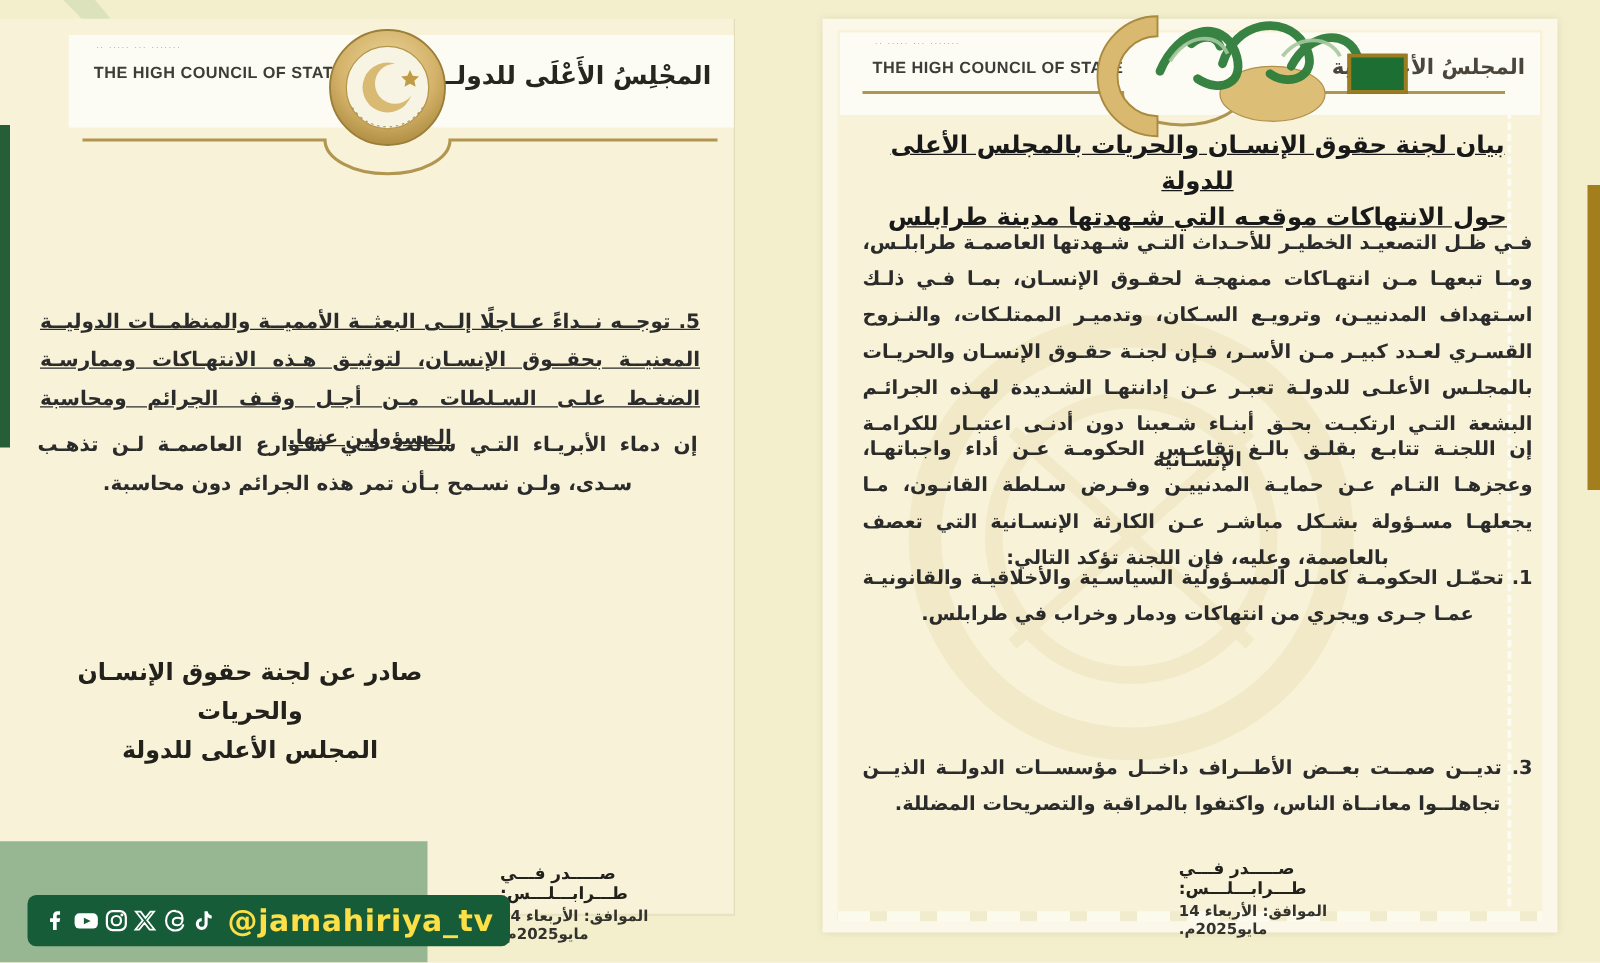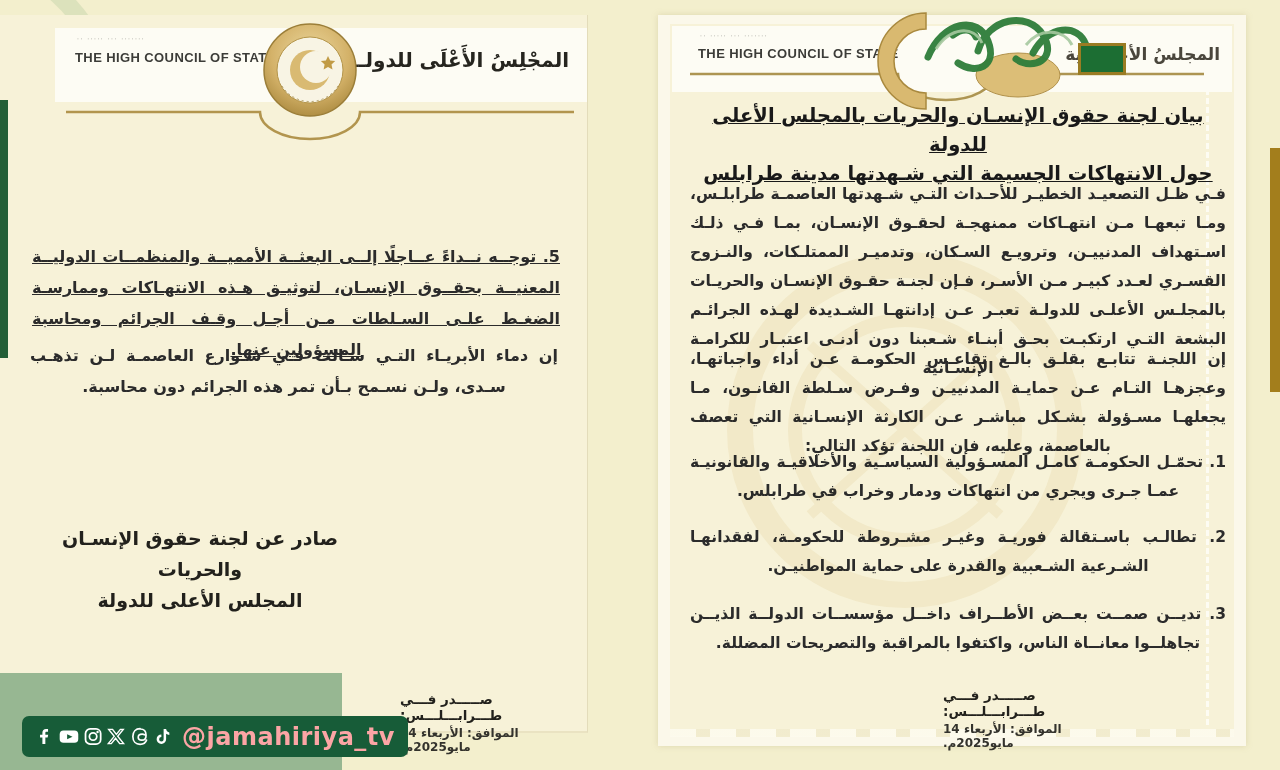--- a/index.html
+++ b/index.html
@@ -87,21 +87,21 @@
   .footer-date   { font-size:12px;   color:#33322c; margin-top:3px; }
 
   
   .social-bar {
     left:22px; top:716px; width:386px; height:41px;
     background:#175c38; border-radius:7px;
     display:flex; align-items:center; padding:0 13px; gap:3px;
   }
   .social-bar svg { display:block; }
   .social-handle {
-    color:#fca5a5; font-weight:bold; font-size:24px;
+    color:#fde047; font-weight:bold; font-size:24px;
     letter-spacing:.5px; margin-left:7px; white-space:nowrap;
     font-family:"DejaVu Sans", sans-serif;
   }
 
   
   .rule-svg { pointer-events:none; }
 </style>
 </head>
 <body>
 
@@ -192,30 +192,29 @@
       <path d="M78 48 C 92 26, 116 24, 124 42"></path>
       <path d="M168 44 C 182 26, 206 28, 214 44"></path>
     </g>
     <circle cx="236" cy="62" r="4" fill="#2e7d3a"></circle>
   </svg>
 
   <div class="abs green-cover-box" style="left:420px; top:28px; width:48px; height:32px;"></div>
 
   <div class="abs ar doc-title" style="left:30px; top:86px; width:540px;">
     <div>بيان لجنة حقوق الإنسـان والحريات بالمجلس الأعلى للدولة</div>
-    <div>حول الانتهاكات الجسيمة التي شـهدتها مدينة طرابلس</div>
+    <div>حول الانتهاكات موقعـه التي شـهدتها مدينة طرابلس</div>
   </div>
 
   <div class="abs ar doc-par" style="left:32px; top:165px; width:536px;">فـي ظـل التصعيـد الخطيـر للأحـداث التـي شـهدتها العاصمـة طرابلـس، ومـا تبعهـا مـن انتهـاكات ممنهجـة لحقـوق الإنسـان، بمـا فـي ذلـك اسـتهداف المدنييـن، وترويـع السـكان، وتدميـر الممتلـكات، والنـزوح القسـري لعـدد كبيـر مـن الأسـر، فـإن لجنـة حقـوق الإنسـان والحريـات بالمجلـس الأعلـى للدولـة تعبـر عـن إدانتهـا الشـديدة لهـذه الجرائـم البشعة التـي ارتكبـت بحـق أبنـاء شـعبنا دون أدنـى اعتبـار للكرامـة الإنسـانية</div>
 
   <div class="abs ar doc-par" style="left:32px; top:330px; width:536px;">إن اللجنـة تتابـع بقلـق بالـغ تقاعـس الحكومـة عـن أداء واجباتهـا، وعجزهـا التـام عـن حمايـة المدنييـن وفـرض سـلطة القانـون، مـا يجعلهـا مسـؤولة بشـكل مباشـر عـن الكارثة الإنسـانية التي تعصف بالعاصمة، وعليه، فإن اللجنة تؤكد التالي:</div>
 
   <div class="abs ar doc-par" style="left:32px; top:433px; width:536px;">1. تحمّـل الحكومـة كامـل المسـؤولية السياسـية والأخلاقيـة والقانونيـة عمـا جـرى ويجري من انتهاكات ودمار وخراب في طرابلس.</div>
 
-  <div class="abs ar doc-par" style="left:32px; top:508px; width:536px;">2. تطالـب باسـتقالة فوريـة وغيـر مشـروطة للحكومـة، لفقدانهـا الشـرعية الشـعبية والقدرة على حماية المواطنيـن.</div>
 
   <div class="abs ar doc-par" style="left:32px; top:585px; width:536px;">3. تديــن صمــت بعــض الأطــراف داخــل مؤسســات الدولــة الذيــن تجاهلــوا معانــاة الناس، واكتفوا بالمراقبة والتصريحات المضللة.</div>
 
   <div class="abs ar footer-block" style="left:285px; top:672px; width:190px;">
     <div class="footer-issued">صـــــدر فـــي طـــرابـــلـــس:</div>
     <div class="footer-date">الموافق: الأربعاء 14 مايو2025م.</div>
   </div>
 </div>
 
 <svg id="rp-watermark" class="abs" width="588" height="731" viewBox="0 0 588 731" style="mix-blend-mode:multiply;">

